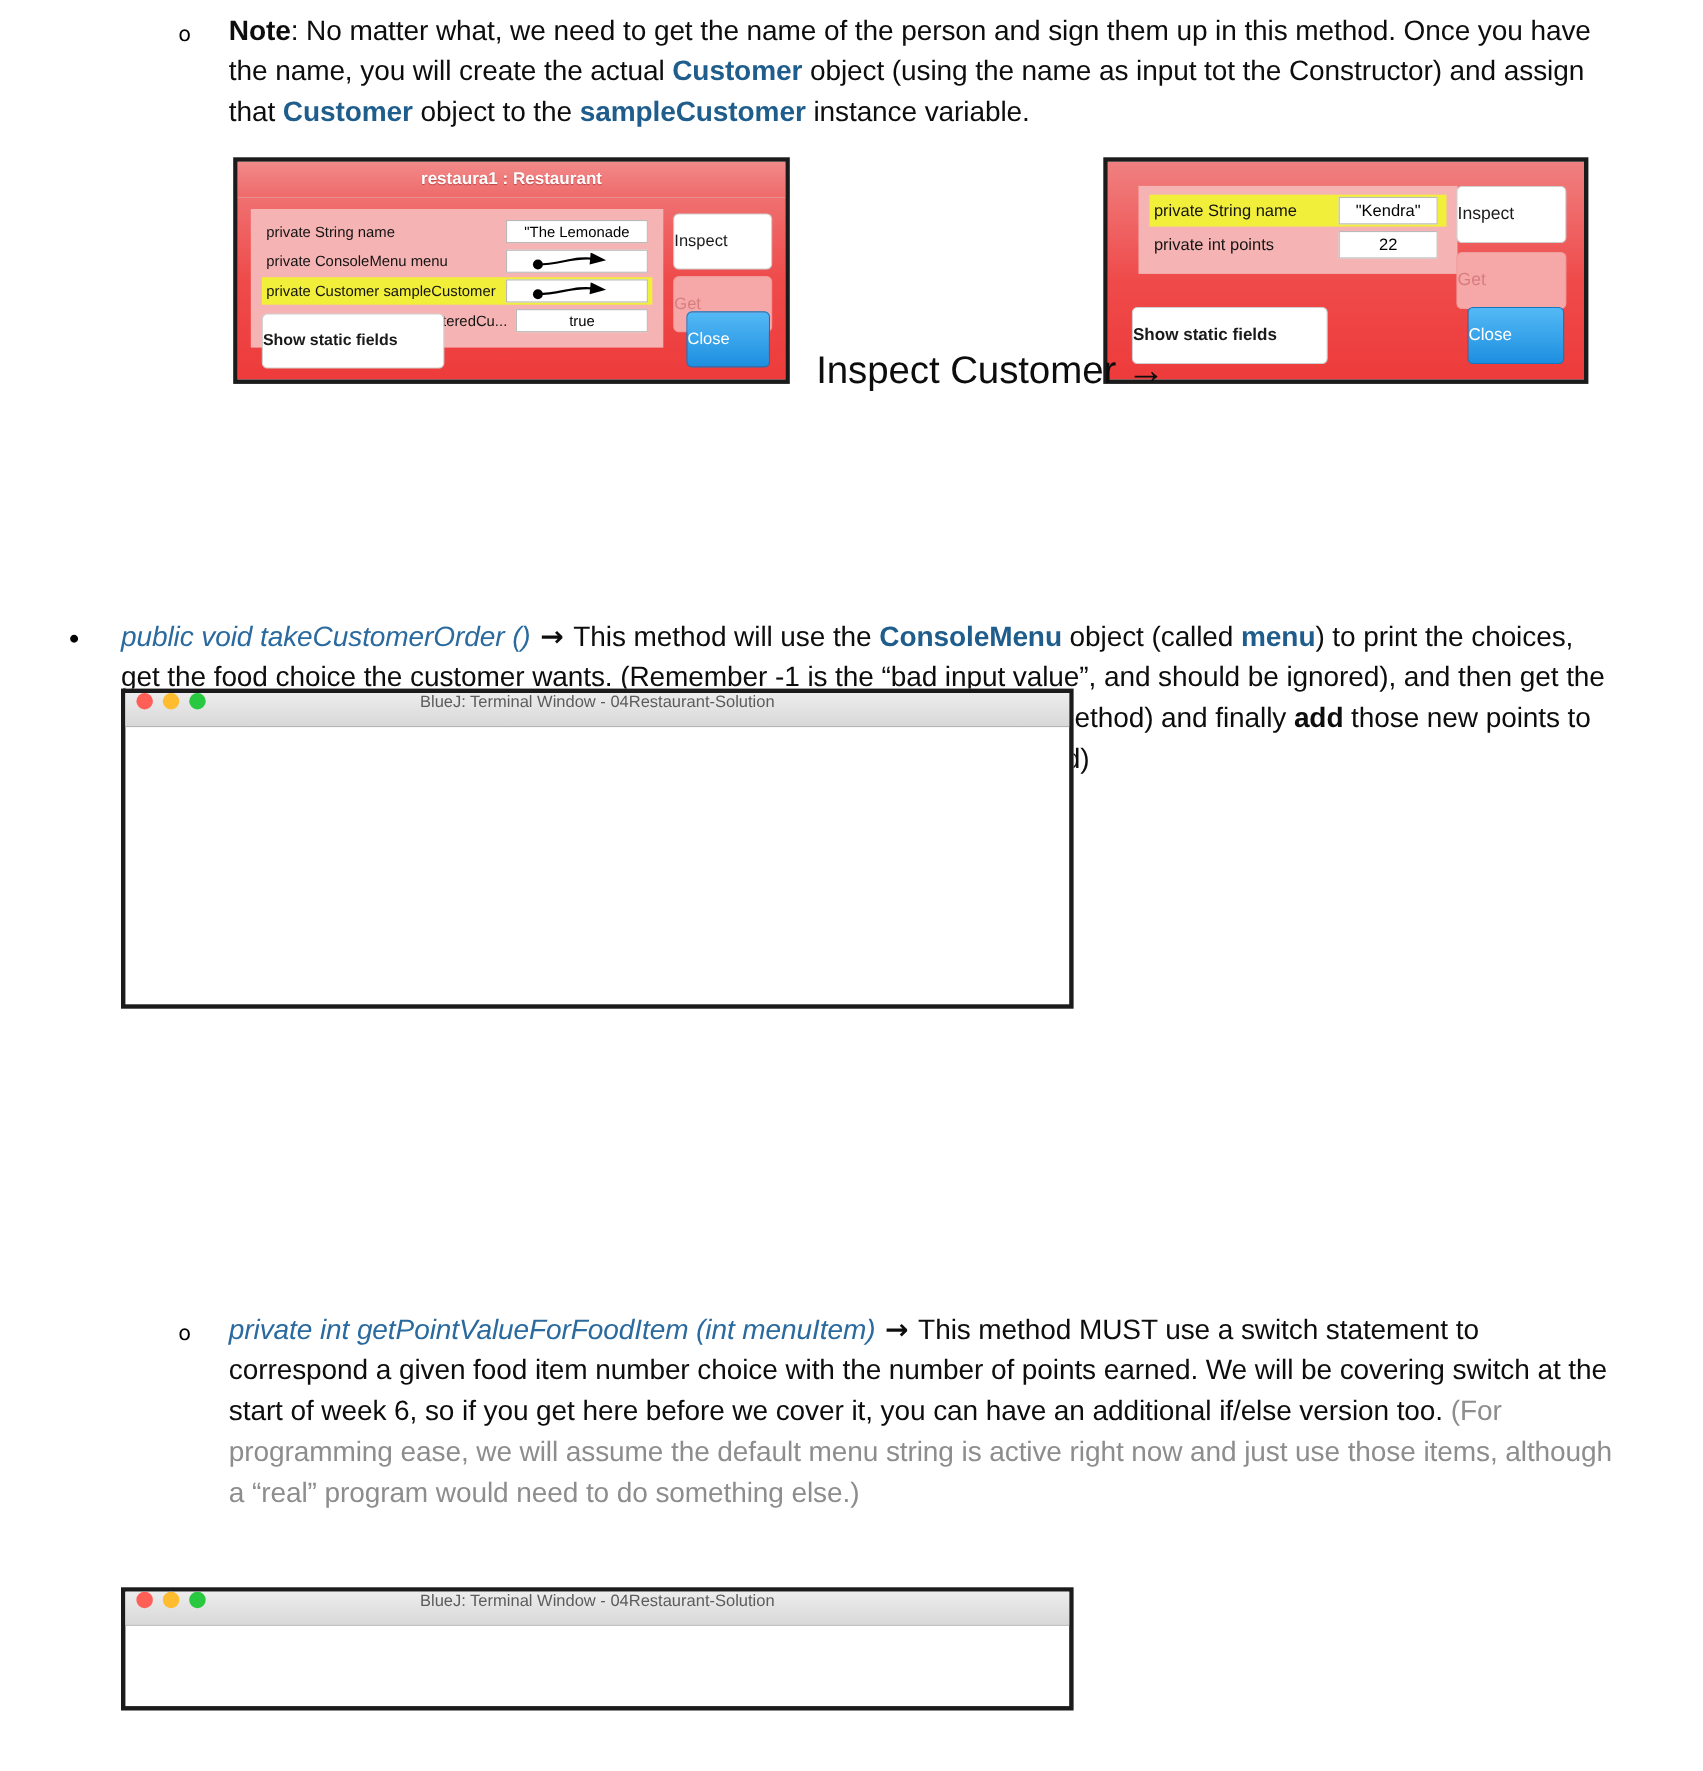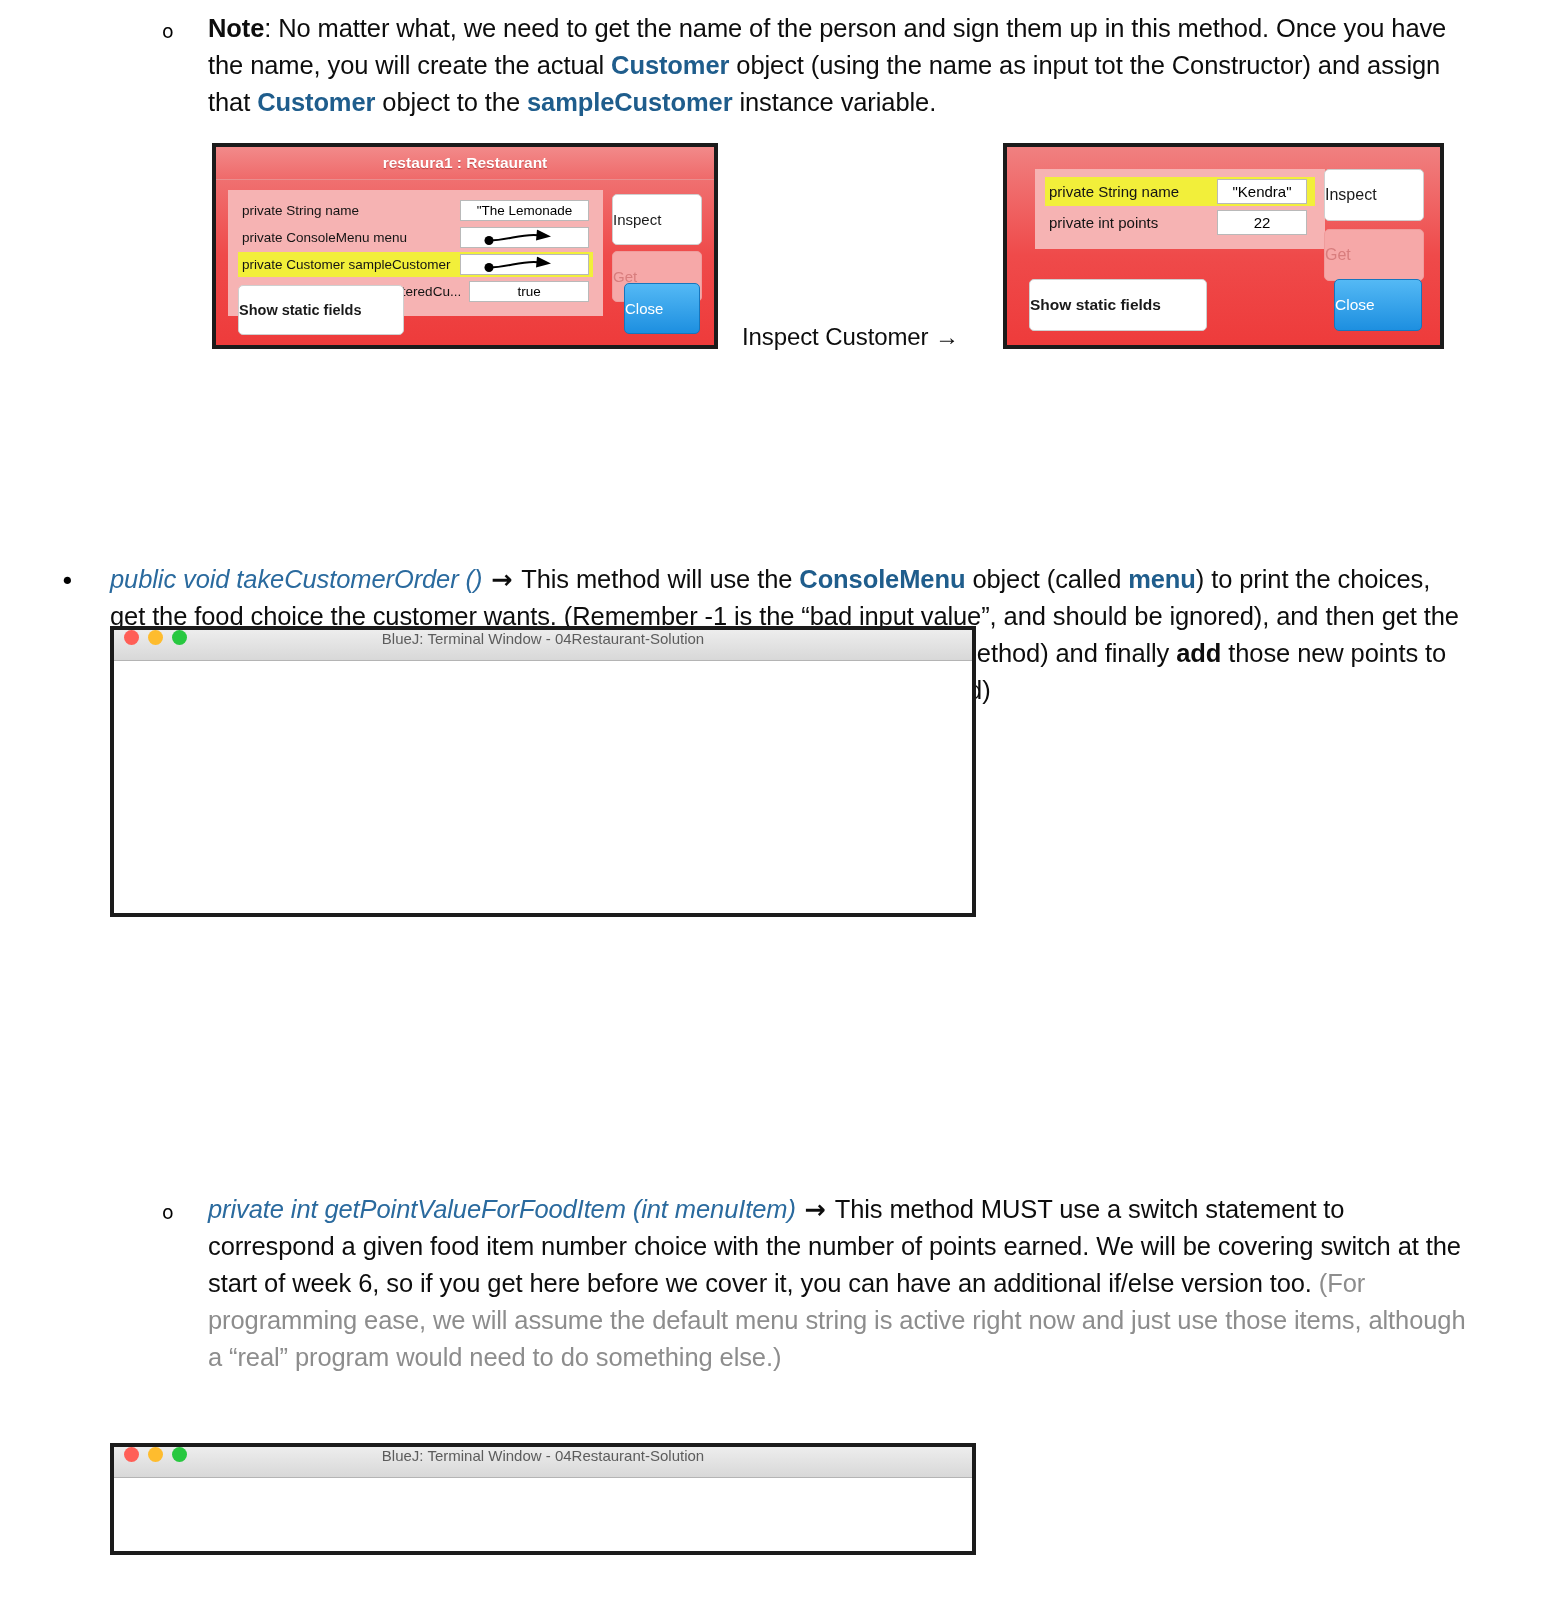--- a/index.html
+++ b/index.html
@@ -206,21 +206,21 @@
     </div>
     <div class="btn-col" style="right:16px; top:22px; width:100px;">
       <div class="bjbtn" style="font-size:16px;">Inspect</div>
       <div class="bjbtn dim" style="margin-top:8px; font-size:16px;">Get</div>
     </div>
   </div>
   <div class="bjbtn showstatic" style="position:absolute; left:22px; bottom:14px; width:178px; font-size:15.5px;">Show static fields</div>
   <div class="bjbtn close" style="position:absolute; right:18px; bottom:14px; width:88px; font-size:15.5px;">Close</div>
 </div>
 
-<div class="doc para" style="left:742px; top:318px; font-size:24px; white-space:nowrap;">Inspect Customer →</div>
+<div class="doc para" style="left:742px; top:318px; font-size:35px; white-space:nowrap;">Inspect Customer →</div>
 
 <div class="doc bullet-row" style="left:50px; top:450px; width:1420px;">
   <span class="bullet-mark disc" style="left:10px; top:0;">•</span>
   <div class="para" style="margin-left:60px;">
     <span class="sig">public void takeCustomerOrder ()</span><span class="arrow"> → </span><span>This method will use the </span><span class="bl">ConsoleMenu</span><span> object (called </span><span class="bl">menu</span><span>) to print the choices, get the food choice the customer wants. (Remember -1 is the “bad input value”, and should be ignored), and then get the number of points the customer gets for that food item (using another helper method) and finally </span><span class="b">add</span><span> those new points to the </span><span class="bl">sampleCustomer’s</span><span> point value (using the Customer’s </span><span class="bl">addPoints</span><span> method)</span>
   </div>
 </div>
 
 <div class="terminal" style="left:110px; top:626px; width:866px; height:291px;">
   <div class="term-bar">

